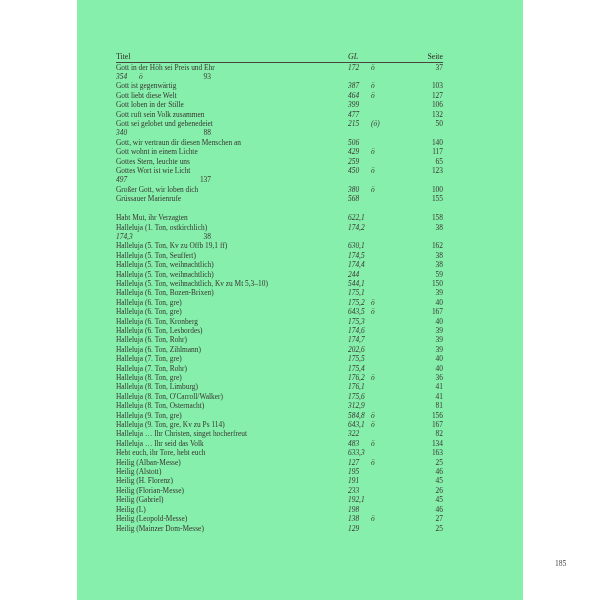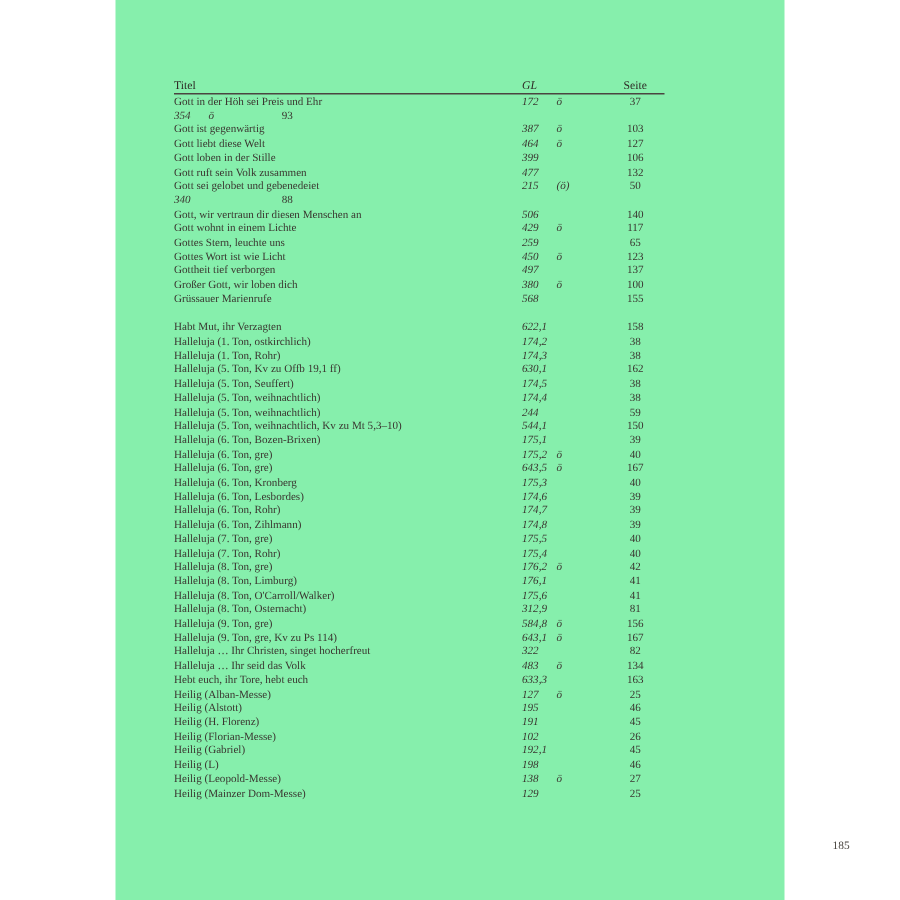--- a/index.html
+++ b/index.html
@@ -18,21 +18,21 @@
   .hdr {
     display: flex; border-bottom: 0.8px solid #4a4540; height: 9.6px; line-height: 9.6px;
     font-size: 7.8px; color: #2e2a25;
   }
   .row { display: flex; height: 9.42px; white-space: nowrap; }
   .gap { height: 9.42px; }
   .c-title { flex: 0 0 232px; overflow: hidden; }
   .c-gl { flex: 0 0 56px; font-style: italic; }
   .c-gl .num { display: inline-block; min-width: 20px; }
   .c-gl .mark { margin-left: 3px; }
-  .c-seite { flex: 0 0 39px; text-align: center; }
+  .c-seite { flex: 0 0 39px; text-align: right; }
   .hdr .c-gl { padding-left: 0; }
   .it { }
   .folio {
     position: absolute; left: 478px; top: 559px; font-size: 7.6px; color: #4a4540;
   }
 </style>
 </head>
 <body>
 
 <div class="page">
@@ -95,21 +95,20 @@
           <div class="c-title"><span>Gottes Stern, leuchte uns</span></div>
           <div class="c-gl"><span class="num">259</span><span class="mark"></span></div>
           <div class="c-seite">65</div>
         </div>
         <div class="row">
           <div class="c-title"><span>Gottes Wort ist wie Licht</span></div>
           <div class="c-gl"><span class="num">450</span><span class="mark">ö</span></div>
           <div class="c-seite">123</div>
         </div>
         <div class="row">
-          <div class="c-title"><span>Gottheit tief verborgen</span></div>
           <div class="c-gl"><span class="num">497</span><span class="mark"></span></div>
           <div class="c-seite">137</div>
         </div>
         <div class="row">
           <div class="c-title"><span>Großer Gott, wir loben dich</span></div>
           <div class="c-gl"><span class="num">380</span><span class="mark">ö</span></div>
           <div class="c-seite">100</div>
         </div>
         <div class="row">
           <div class="c-title"><span>Grüssauer Marienrufe</span></div>
@@ -121,21 +120,20 @@
           <div class="c-title"><span>Habt Mut, ihr Verzagten</span></div>
           <div class="c-gl"><span class="num">622,1</span><span class="mark"></span></div>
           <div class="c-seite">158</div>
         </div>
         <div class="row">
           <div class="c-title"><span>Halleluja (1. Ton, ostkirchlich)</span></div>
           <div class="c-gl"><span class="num">174,2</span><span class="mark"></span></div>
           <div class="c-seite">38</div>
         </div>
         <div class="row">
-          <div class="c-title"><span>Halleluja (1. Ton, Rohr)</span></div>
           <div class="c-gl"><span class="num">174,3</span><span class="mark"></span></div>
           <div class="c-seite">38</div>
         </div>
         <div class="row">
           <div class="c-title"><span>Halleluja (5. Ton, Kv zu Offb 19,1 ff)</span></div>
           <div class="c-gl"><span class="num">630,1</span><span class="mark"></span></div>
           <div class="c-seite">162</div>
         </div>
         <div class="row">
           <div class="c-title"><span>Halleluja (5. Ton, Seuffert)</span></div>
@@ -182,37 +180,37 @@
           <div class="c-gl"><span class="num">174,6</span><span class="mark"></span></div>
           <div class="c-seite">39</div>
         </div>
         <div class="row">
           <div class="c-title"><span>Halleluja (6. Ton, Rohr)</span></div>
           <div class="c-gl"><span class="num">174,7</span><span class="mark"></span></div>
           <div class="c-seite">39</div>
         </div>
         <div class="row">
           <div class="c-title"><span>Halleluja (6. Ton, Zihlmann)</span></div>
-          <div class="c-gl"><span class="num">174,8</span><span class="mark"></span></div>
+          <div class="c-gl"><span class="num">202,6</span><span class="mark"></span></div>
           <div class="c-seite">39</div>
         </div>
         <div class="row">
           <div class="c-title"><span>Halleluja (7. Ton, gre)</span></div>
           <div class="c-gl"><span class="num">175,5</span><span class="mark"></span></div>
           <div class="c-seite">40</div>
         </div>
         <div class="row">
           <div class="c-title"><span>Halleluja (7. Ton, Rohr)</span></div>
           <div class="c-gl"><span class="num">175,4</span><span class="mark"></span></div>
           <div class="c-seite">40</div>
         </div>
         <div class="row">
           <div class="c-title"><span>Halleluja (8. Ton, gre)</span></div>
           <div class="c-gl"><span class="num">176,2</span><span class="mark">ö</span></div>
-          <div class="c-seite">42</div>
+          <div class="c-seite">36</div>
         </div>
         <div class="row">
           <div class="c-title"><span>Halleluja (8. Ton, Limburg)</span></div>
           <div class="c-gl"><span class="num">176,1</span><span class="mark"></span></div>
           <div class="c-seite">41</div>
         </div>
         <div class="row">
           <div class="c-title"><span>Halleluja (8. Ton, O'Carroll/Walker)</span></div>
           <div class="c-gl"><span class="num">175,6</span><span class="mark"></span></div>
           <div class="c-seite">41</div>
@@ -257,21 +255,21 @@
           <div class="c-gl"><span class="num">195</span><span class="mark"></span></div>
           <div class="c-seite">46</div>
         </div>
         <div class="row">
           <div class="c-title"><span>Heilig (H. Florenz)</span></div>
           <div class="c-gl"><span class="num">191</span><span class="mark"></span></div>
           <div class="c-seite">45</div>
         </div>
         <div class="row">
           <div class="c-title"><span>Heilig (Florian-Messe)</span></div>
-          <div class="c-gl"><span class="num">102</span><span class="mark"></span></div>
+          <div class="c-gl"><span class="num">233</span><span class="mark"></span></div>
           <div class="c-seite">26</div>
         </div>
         <div class="row">
           <div class="c-title"><span>Heilig (Gabriel)</span></div>
           <div class="c-gl"><span class="num">192,1</span><span class="mark"></span></div>
           <div class="c-seite">45</div>
         </div>
         <div class="row">
           <div class="c-title"><span>Heilig (L)</span></div>
           <div class="c-gl"><span class="num">198</span><span class="mark"></span></div>

